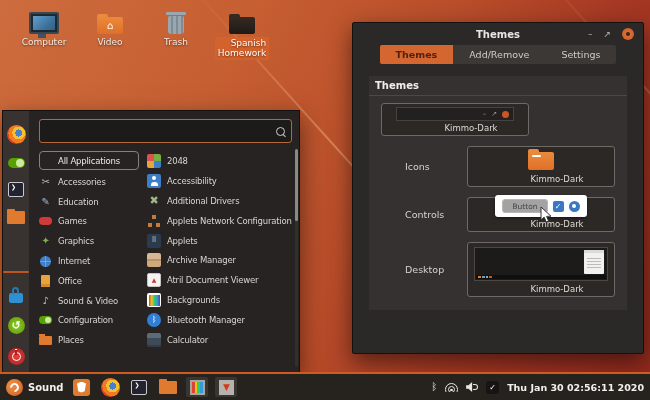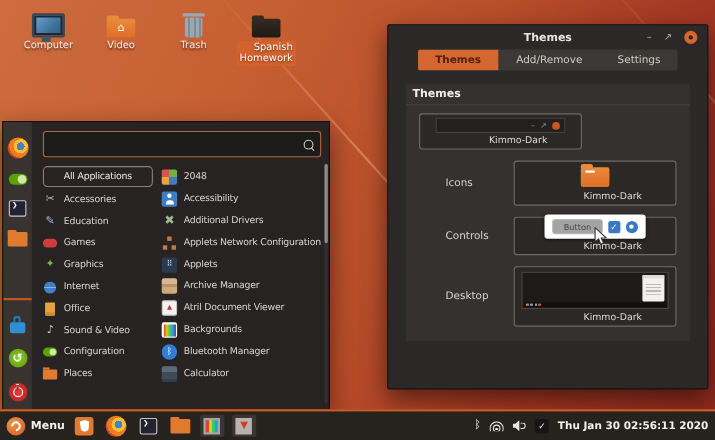--- a/index.html
+++ b/index.html
@@ -389,21 +389,21 @@
 
   <svg id="cursor" width="12" height="18" viewBox="0 0 12 18">
       <path d="M1 1 L1 14 L4.2 11.2 L6.2 16 L8.6 15 L6.6 10.4 L11 10.2 Z" fill="#ffffff" stroke="#333" stroke-width="1"></path>
     </svg>
 
   <div id="taskbar">
     <div class="menubtn">
       <span class="mintlogo">
           <i></i>
         </span>
-      <span>Menu</span>
+      <span>Sound</span>
     </div>
     <div class="tbicon">
         <span class="shieldbox">
           <span class="shield"></span>
         </span>
       </div>
     <div class="tbicon">
         <span class="ffx"></span>
       </div>
     <div class="tbicon">

